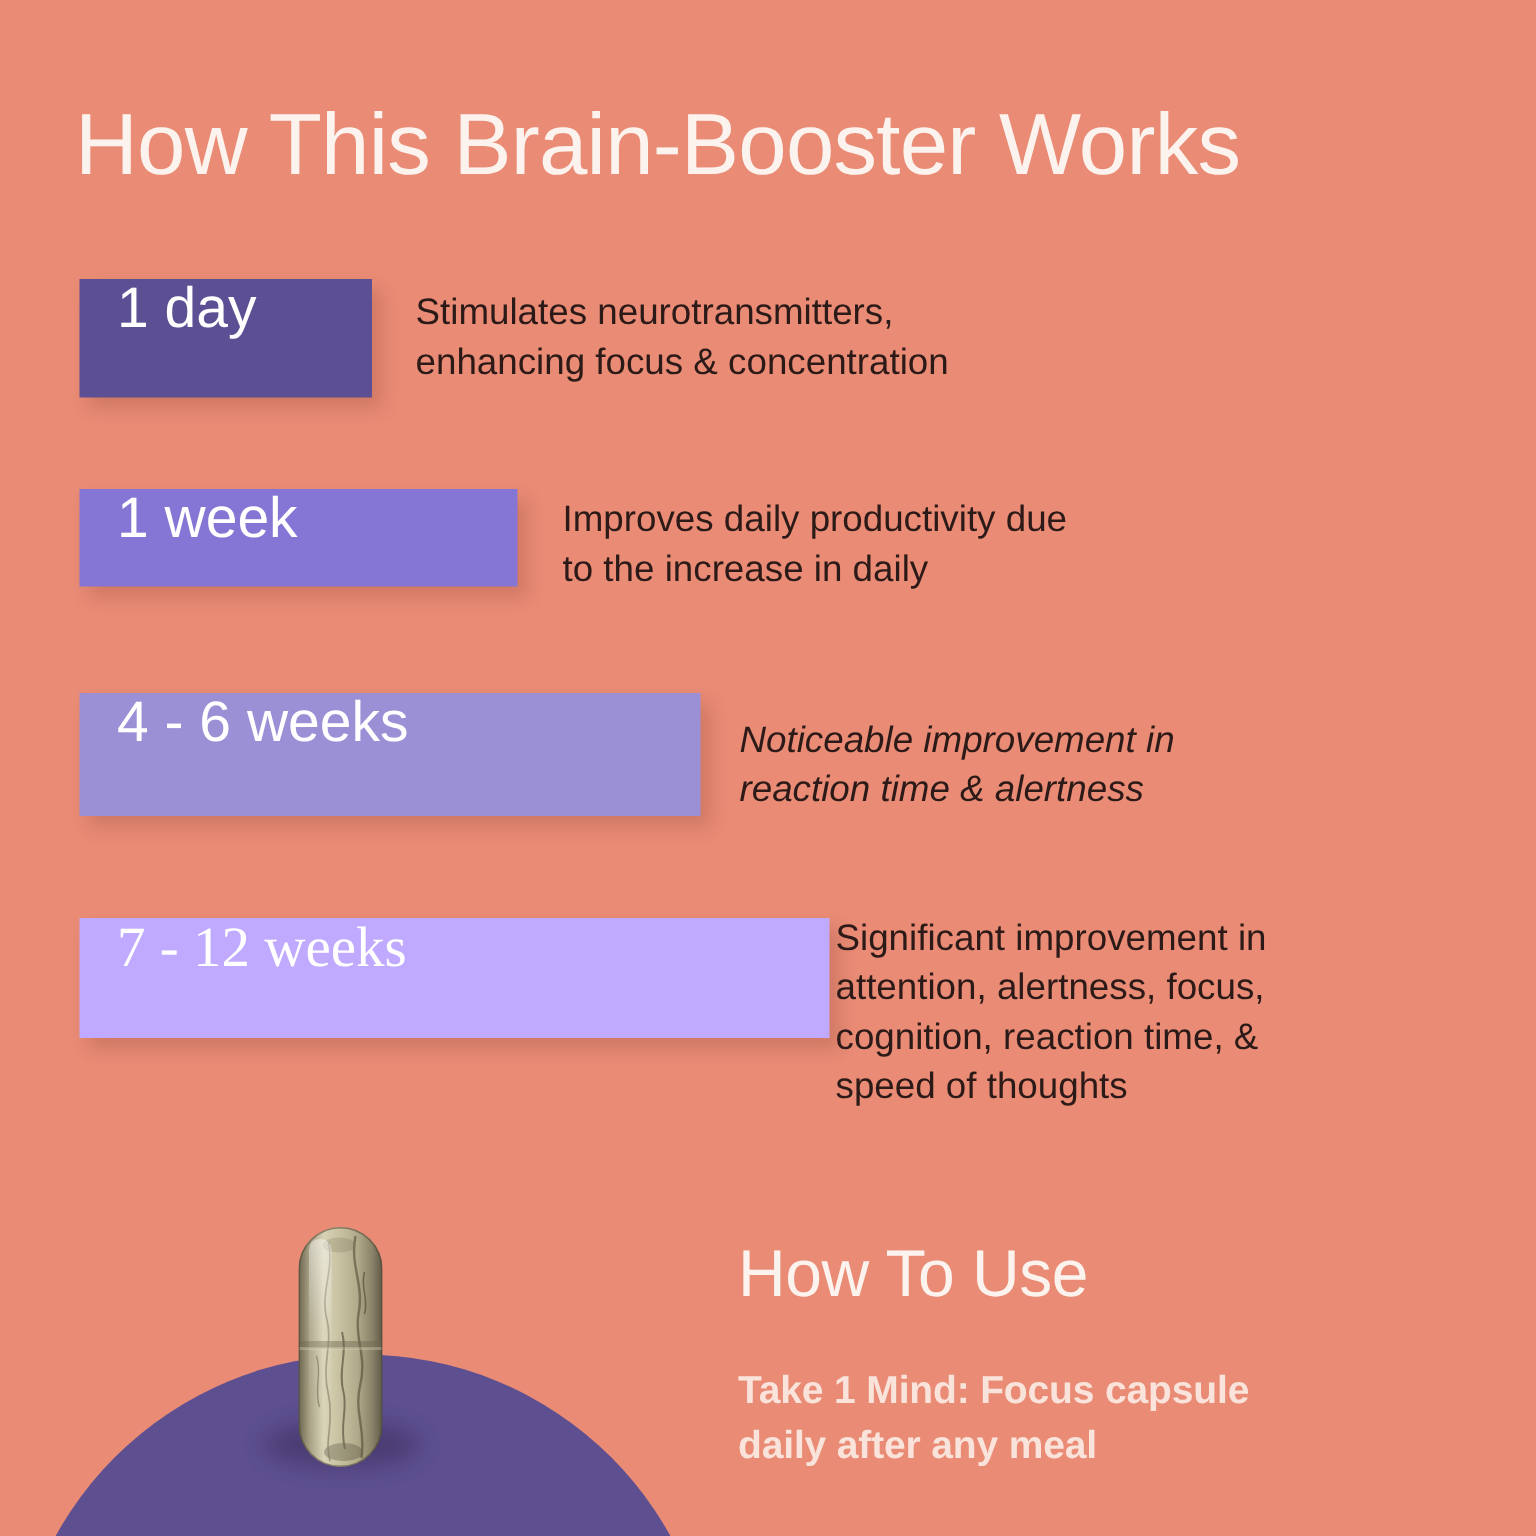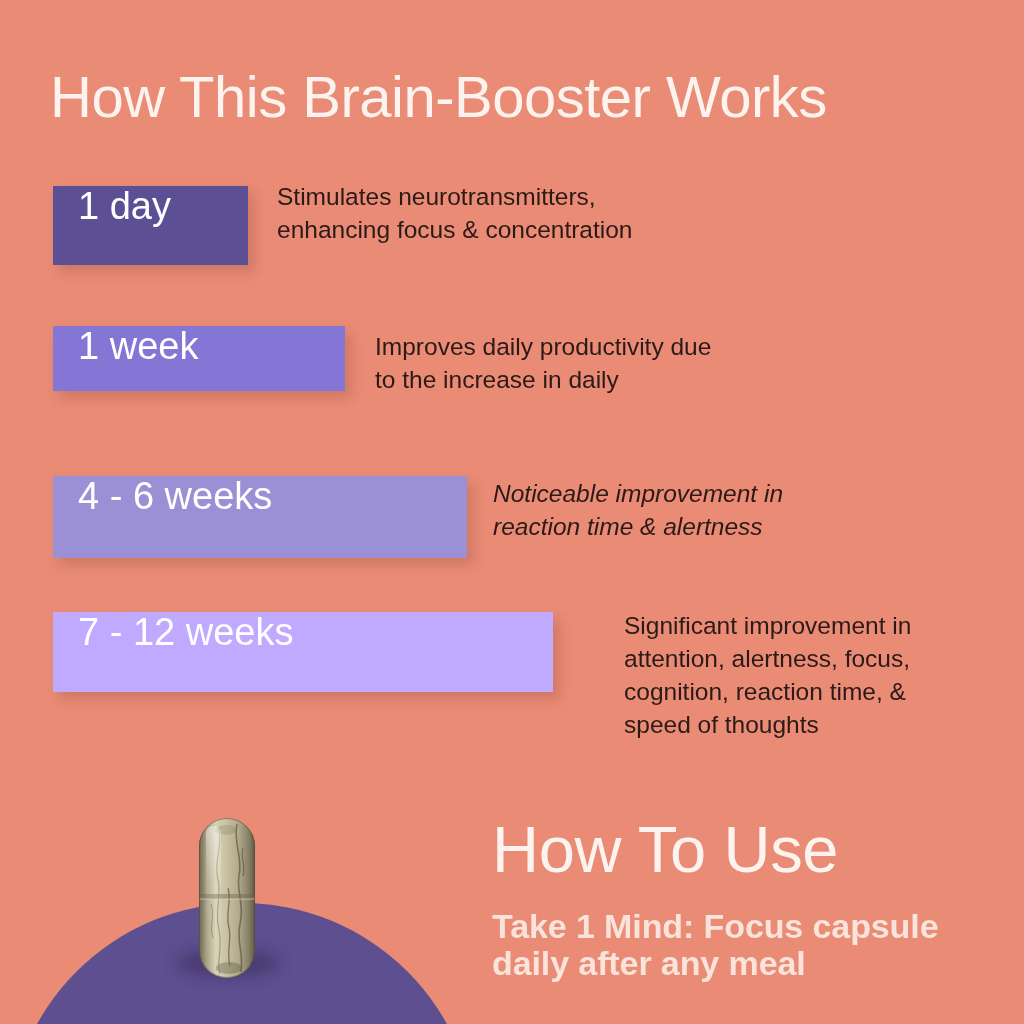--- a/index.html
+++ b/index.html
@@ -68,30 +68,30 @@
     position: absolute;
     font-size: 24.5px;
     line-height: 33px;
     color: #2b1a17;
     font-weight: 400;
     white-space: pre-line;
   }
 
   
   .row-0 .bar  { top: 186px; width: 195px; height: 79px; background: #5d4f94; }
-  .row-0 .desc { left: 277px; top: 180px; }
+  .row-0 .desc { left: 277px; top: 192px; }
 
   .row-1 .bar  { top: 326px; width: 292px; height: 65px; background: #8575d4; }
   .row-1 .desc { left: 375px; top: 330px; }
 
-  .row-2 .bar  { top: 476px; width: 414px; height: 82px; background: #9b8fd6; }
+  .row-2 .bar  { top: 462px; width: 414px; height: 82px; background: #9b8fd6; }
   .row-2 .desc { left: 493px; top: 477px; font-style: italic; }
 
   .row-3 .bar  { top: 612px; width: 500px; height: 80px; background: #c0aaff; }
-  .row-3 .desc { left: 624px; top: 609px; }
+  .row-3 .desc { left: 557px; top: 609px; }
 
   
   .purple-circle {
     position: absolute;
     left: 8px;
     top: 903px;
     width: 468px;
     height: 468px;
     border-radius: 50%;
     background: #5d4f90;
@@ -112,32 +112,32 @@
     height: 30px;
     border-radius: 50%;
     background: rgba(40, 25, 60, 0.35);
     filter: blur(7px);
   }
 
   .howto-title {
     position: absolute;
     left: 492px;
     top: 819px;
-    font-size: 65px;
+    font-size: 44px;
     line-height: 62px;
     color: #fdf3ee;
     font-weight: 400;
     letter-spacing: -0.3px;
     white-space: nowrap;
   }
   .howto-body {
     position: absolute;
     left: 492px;
     top: 908px;
-    font-size: 34px;
+    font-size: 26px;
     line-height: 37px;
     color: #f9e3da;
     font-weight: 700;
     letter-spacing: -0.1px;
     white-space: pre-line;
   }
 </style>
 </head>
 <body style="background: rgb(233, 139, 117);">
 
@@ -165,21 +165,21 @@
 
     <div class="row row-2">
       <div class="bar" style="background: rgb(155, 143, 214);">
         <span class="bar-label">4 - 6 weeks</span>
       </div>
       <div class="desc">Noticeable improvement in
 reaction time &amp; alertness</div>
     </div>
 
     <div class="row row-3">
-      <div class="bar" style="background: rgb(192, 170, 255);">
+      <div class="bar" style="background: rgb(192, 170, 255); font-family: Liberation Serif, serif;">
         <span class="bar-label">7 - 12 weeks</span>
       </div>
       <div class="desc">Significant improvement in
 attention, alertness, focus,
 cognition, reaction time, &amp;
 speed of thoughts</div>
     </div>
 
   </div>
 

